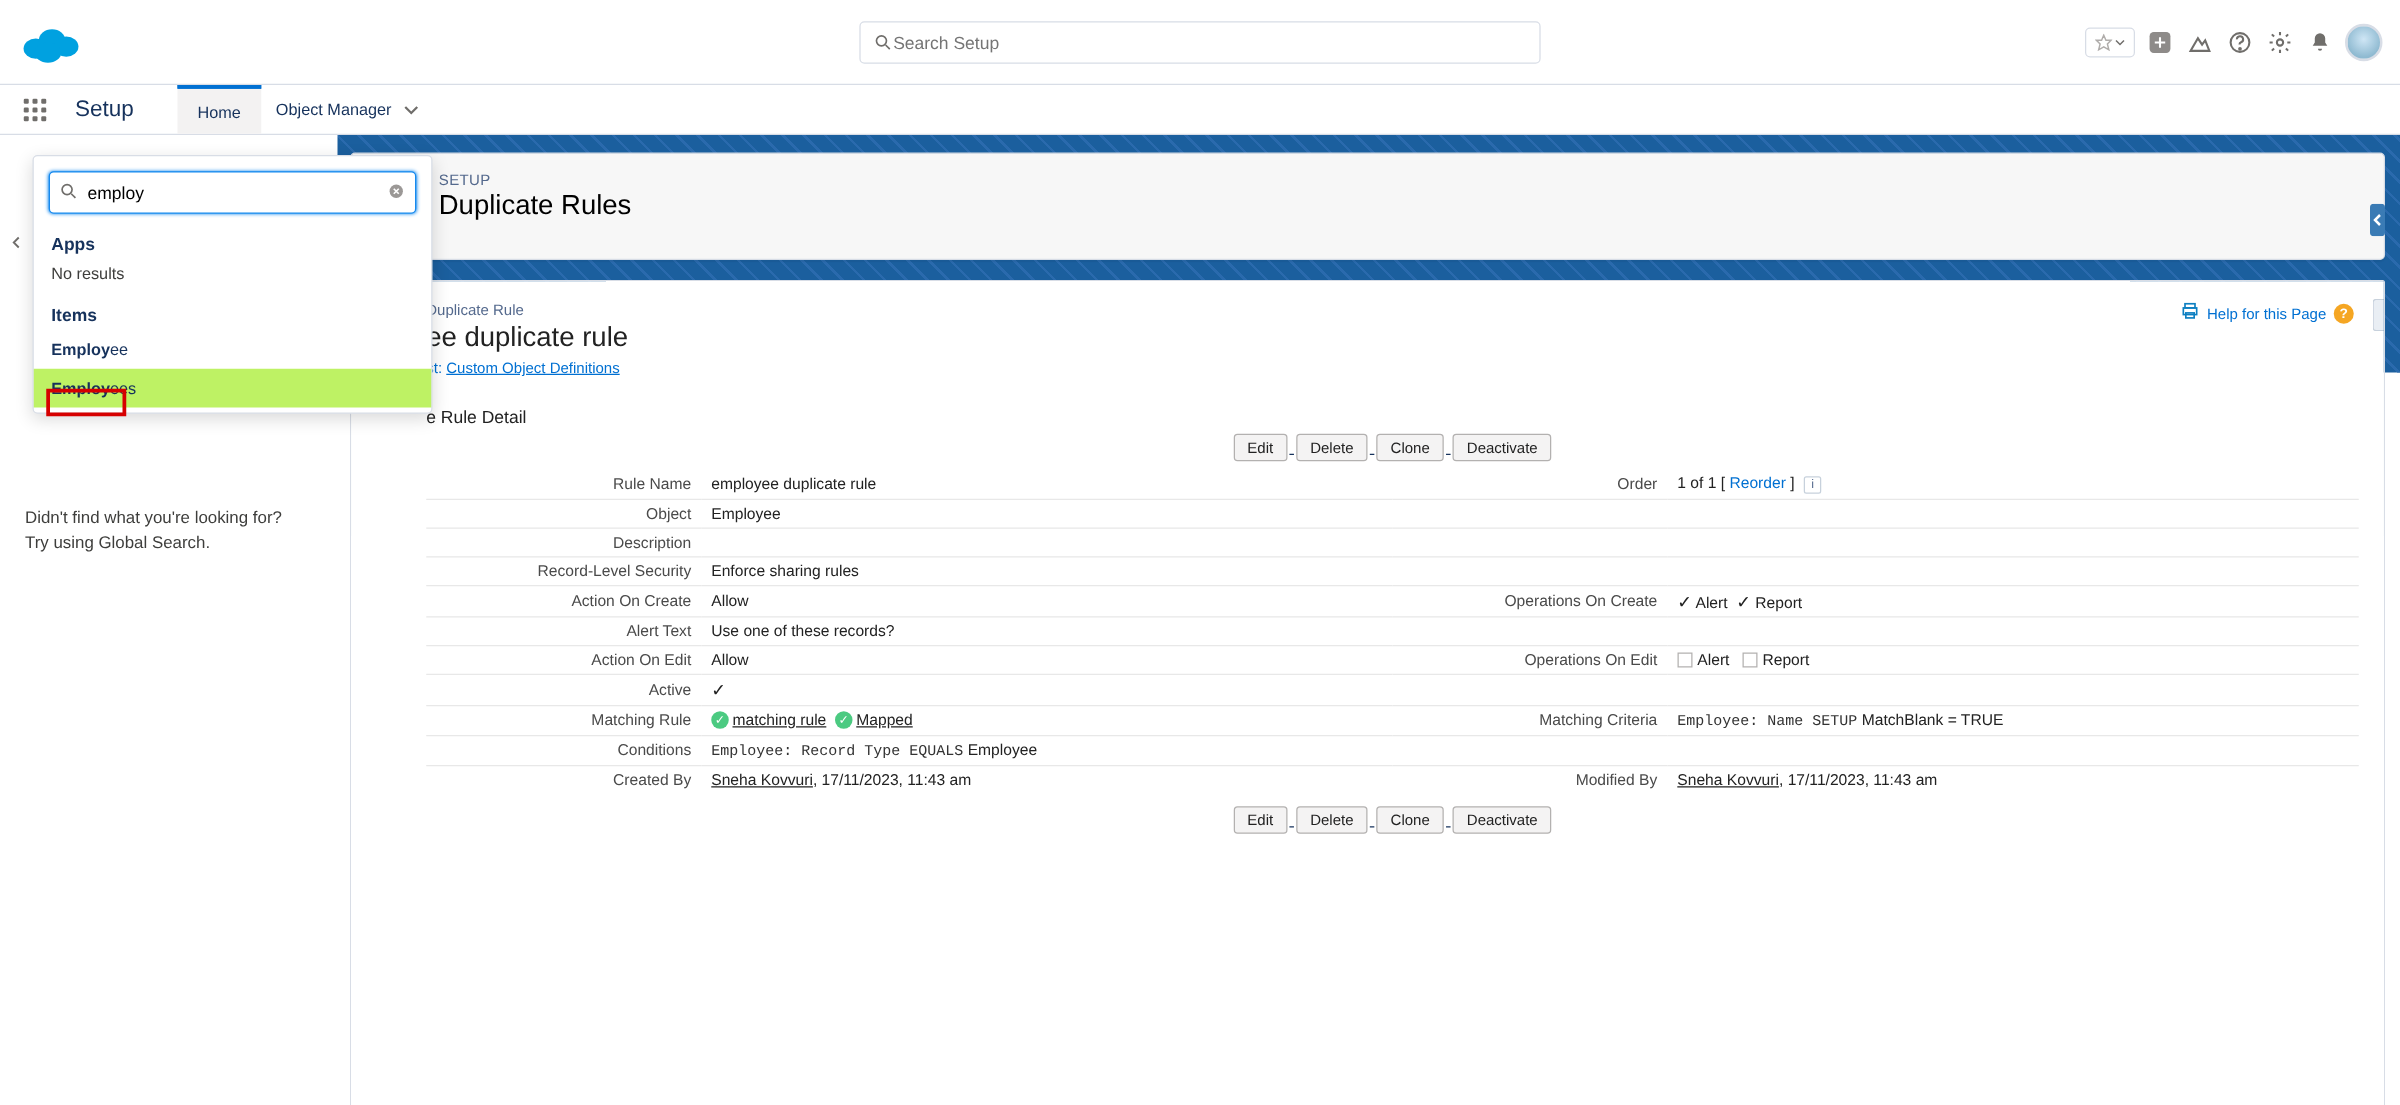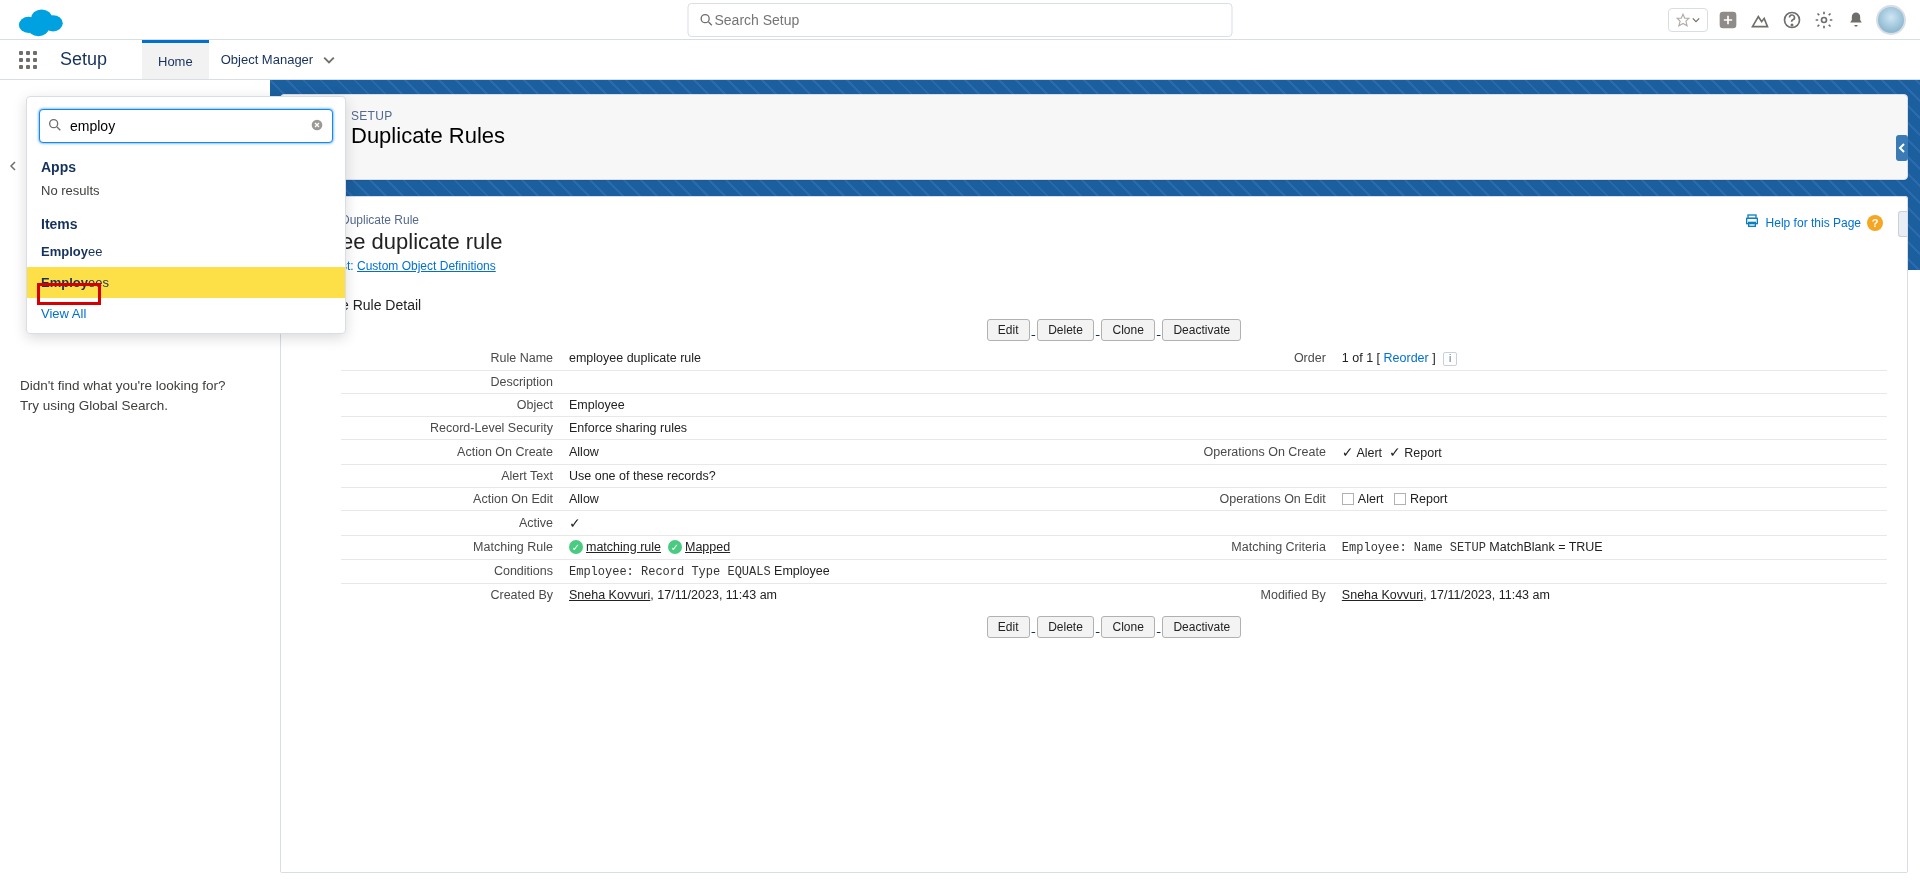--- a/index.html
+++ b/index.html
@@ -1,19 +1,19 @@
 <!DOCTYPE html>
 <html><head>
 <meta charset="utf-8">
 <style>
   * { margin: 0; padding: 0; box-sizing: border-box; font-family: "Salesforce Sans", Arial, sans-serif; }
   body { background: #fff; color: #16325c; font-size: 13px; overflow: hidden; }
 
   
-  .top-bar { height: 40px; border-bottom: 1px solid #d8dde6; display: flex; align-items: center; padding: 16px 14px; position: relative; }
+  .top-bar { height: 68px; border-bottom: 1px solid #d8dde6; display: flex; align-items: center; padding: 16px 14px; position: relative; }
   .sf-cloud { width: 52px; height: 36px; display: flex; align-items: center; justify-content: center; }
   .sf-cloud svg { width: 52px; height: 36px; }
   .global-search { position: absolute; left: 50%; transform: translateX(-50%); width: 545px; height: 34px; border: 1px solid #d8dde6; border-radius: 4px; display: flex; align-items: center; padding: 0 10px; background: #fff; }
   .global-search input { flex: 1; border: none; outline: none; font-size: 14px; color: #706e6b; background: transparent; }
   .top-icons { margin-left: auto; display: flex; align-items: center; gap: 8px; }
   .top-icon { width: 24px; height: 24px; display: flex; align-items: center; justify-content: center; color: #706e6b; cursor: pointer; }
   .top-icon svg { width: 20px; height: 20px; }
   .avatar { width: 30px; height: 30px; border-radius: 50%; background: radial-gradient(circle at 50% 40%, #cfe6f5 0%, #8fbad1 70%); border: 2px solid #d8dde6; }
   .fav-box { width: 40px; height: 24px; border: 1px solid #d8dde6; border-radius: 4px; display: flex; align-items: center; justify-content: center; gap: 2px; color: #b0adab; }
 
@@ -72,21 +72,21 @@
 
   
   .qf-panel { position: absolute; left: 26px; top: 16px; width: 320px; background: #fff; border: 1px solid #d8dde6; border-radius: 4px; box-shadow: 0 4px 14px rgba(0,0,0,.15); z-index: 50; padding-bottom: 4px; }
   .qf-search { margin: 12px 12px 8px 12px; position: relative; }
   .qf-search input { width: 100%; height: 34px; border: 1px solid #1589ee; border-radius: 4px; padding: 0 30px 0 30px; font-size: 14px; outline: none; box-shadow: 0 0 3px #1589ee; }
   .qf-search .mag { position: absolute; left: 8px; top: 8px; color: #706e6b; }
   .qf-search .clear { position: absolute; right: 8px; top: 8px; color: #706e6b; cursor: pointer; }
   .qf-heading { font-weight: bold; font-size: 14px; padding: 8px 14px 4px 14px; color: #16325c; }
   .qf-noresults { font-size: 13px; padding: 4px 14px 10px 14px; color: #3e3e3c; }
   .qf-item { font-size: 13px; padding: 8px 14px; cursor: pointer; color: #16325c; }
-  .qf-item:hover, .qf-item.hot { background: #fde047; }
+  .qf-item:hover, .qf-item.hot { background: #bef264; }
   .qf-item b { font-weight: bold; }
   .qf-viewall { font-size: 13px; padding: 8px 14px; color: #0070d2; cursor: pointer; }
   .red-box { position: absolute; border: 3px solid #d60000; pointer-events: none; }
 
   .side-collapse { position: absolute; left: 8px; top: 80px; color: #706e6b; cursor: pointer; font-size: 12px; }
   .not-found { position: absolute; left: 20px; top: 260px; width: 230px; font-size: 13.5px; color: #3e3e3c; line-height: 1.5; margin-top: 36px; }
 
   .search-icon { width: 16px; height: 16px; }
 </style>
 </head>
@@ -238,28 +238,28 @@
           <tr>
         <td class="lab">Rule Name</td>
         <td class="val">employee duplicate rule</td>
         <td class="lab2">Order</td>
         <td class="val">
           <span>1 of 1 [ </span><a href="#" class="link">Reorder</a><span> ]</span>
           <span class="info-sq">i</span>
         </td>
       </tr>
       <tr>
+        <td class="lab">Object</td>
+        <td class="val">Employee</td>
+        <td class="lab2"></td>
+            <td></td>
+      </tr>
+      <tr>
         <td class="lab">Description</td>
         <td class="val"></td>
-        <td class="lab2"></td>
-            <td></td>
-      </tr>
-      <tr>
-        <td class="lab">Object</td>
-        <td class="val">Employee</td>
         <td class="lab2"></td>
             <td></td>
       </tr>
       <tr>
         <td class="lab">Record-Level Security</td>
         <td class="val">Enforce sharing rules</td>
         <td class="lab2"></td>
             <td></td>
       </tr>
       <tr>
@@ -350,18 +350,17 @@
     </div>
     <div class="qf-heading">Apps</div>
     <div class="qf-noresults">No results</div>
     <div class="qf-heading">Items</div>
     <div class="qf-item">
       <b>Employ</b><span>ee</span>
     </div>
     <div class="qf-item hot" style="position:relative;">
       <b>Employ</b><span>ees</span>
     </div>
-    <div class="qf-viewall">View All</div>
 
     <div class="red-box" style="left:10px; top:186px; width:64px; height:22px;"></div>
   </div>
 
 </div>
 
 </body></html>

